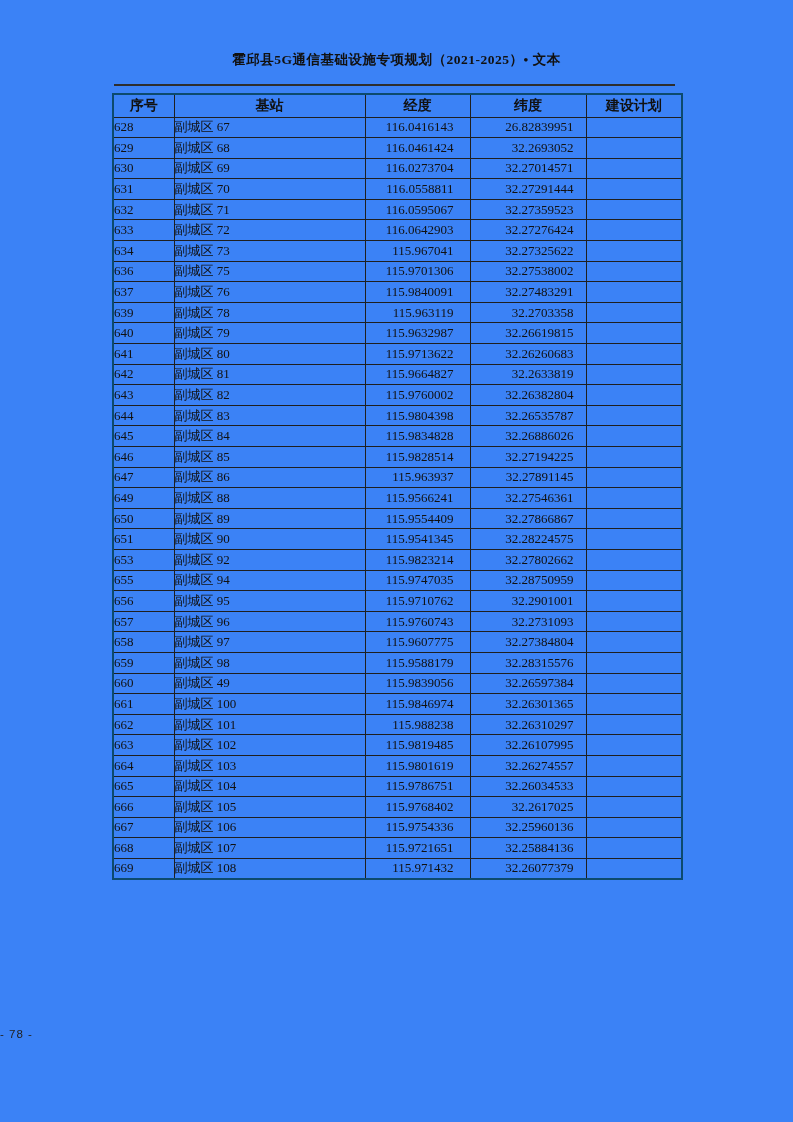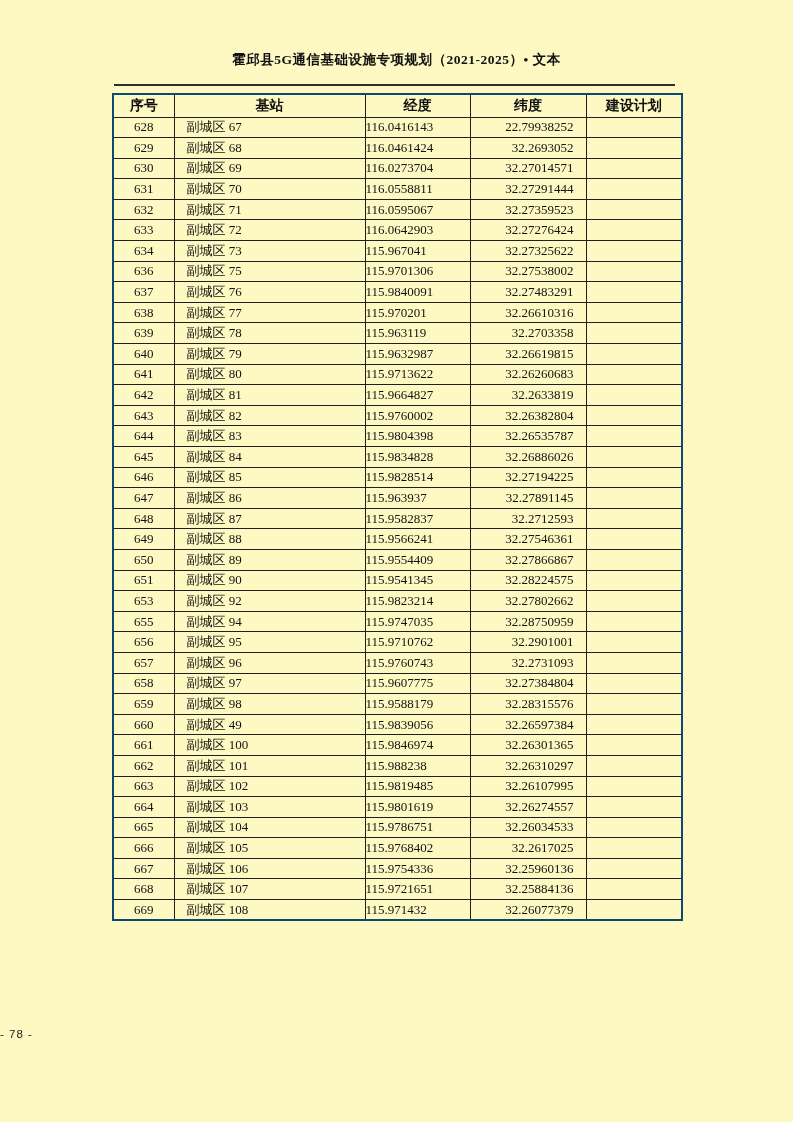--- a/index.html
+++ b/index.html
@@ -4,21 +4,21 @@
 <style>
   * { margin:0; padding:0; box-sizing:border-box; }
   html,body { background:#ffffff; }
   body {
     width:793px; height:1122px;
     font-family:"Liberation Serif","DejaVu Serif",serif;
     color:#1a1a1a;
     position:relative;
     overflow:hidden;
   }
-  .page { position:relative; width:793px; height:1122px; background:#fef9c3; }
+  .page { position:relative; width:793px; height:1122px; background:#3b82f6; }
 
   .doc-title {
     position:absolute; top:51px; left:0; width:100%;
     text-align:center;
     font-size:13.5px; font-weight:bold; color:#111;
     letter-spacing:0.5px;
   }
   .title-rule {
     position:absolute; left:114px; top:84px;
     width:561px; height:2px; background:#2e2e2e;
@@ -38,23 +38,23 @@
     height:23px;
     font-size:14px; font-weight:bold;
     text-align:center; vertical-align:middle;
     color:#111;
   }
   .base-table td {
     height:20.6px;
     font-size:13px; color:#111;
     vertical-align:middle;
   }
-  td.c-no   { text-align:center; }
-  td.c-sta  { text-align:left;  padding-left:12px; }
-  td.c-lng  { padding-right:16px; }
+  td.c-no   { }
+  td.c-sta  { text-align:left;  }
+  td.c-lng  { text-align:right; padding-right:16px; }
   td.c-lat  { text-align:right; padding-right:12px; }
   td.c-plan { text-align:center; }
 
   .footer-page {
     position:absolute; top:1028px; left:0; width:100%;
     font-size:11.5px; color:#222;
     font-family:"Liberation Sans","DejaVu Sans",sans-serif;
     letter-spacing:1px;
   }
 </style>
@@ -84,21 +84,21 @@
           <th>纬度</th>
           <th>建设计划</th>
         </tr>
       </thead>
       <tbody>
 
           <tr>
             <td class="c-no">628</td>
             <td class="c-sta">副城区 67</td>
             <td class="c-lng">116.0416143</td>
-            <td class="c-lat">22.79938252</td>
+            <td class="c-lat">26.82839951</td>
             <td class="c-plan"></td>
           </tr>
 
           <tr>
             <td class="c-no">629</td>
             <td class="c-sta">副城区 68</td>
             <td class="c-lng">116.0461424</td>
             <td class="c-lat">32.2693052</td>
             <td class="c-plan"></td>
           </tr>
@@ -153,27 +153,20 @@
           </tr>
 
           <tr>
             <td class="c-no">637</td>
             <td class="c-sta">副城区 76</td>
             <td class="c-lng">115.9840091</td>
             <td class="c-lat">32.27483291</td>
             <td class="c-plan"></td>
           </tr>
 
-          <tr>
-            <td class="c-no">638</td>
-            <td class="c-sta">副城区 77</td>
-            <td class="c-lng">115.970201</td>
-            <td class="c-lat">32.26610316</td>
-            <td class="c-plan"></td>
-          </tr>
 
           <tr>
             <td class="c-no">639</td>
             <td class="c-sta">副城区 78</td>
             <td class="c-lng">115.963119</td>
             <td class="c-lat">32.2703358</td>
             <td class="c-plan"></td>
           </tr>
 
           <tr>
@@ -233,27 +226,20 @@
           </tr>
 
           <tr>
             <td class="c-no">647</td>
             <td class="c-sta">副城区 86</td>
             <td class="c-lng">115.963937</td>
             <td class="c-lat">32.27891145</td>
             <td class="c-plan"></td>
           </tr>
 
-          <tr>
-            <td class="c-no">648</td>
-            <td class="c-sta">副城区 87</td>
-            <td class="c-lng">115.9582837</td>
-            <td class="c-lat">32.2712593</td>
-            <td class="c-plan"></td>
-          </tr>
 
           <tr>
             <td class="c-no">649</td>
             <td class="c-sta">副城区 88</td>
             <td class="c-lng">115.9566241</td>
             <td class="c-lat">32.27546361</td>
             <td class="c-plan"></td>
           </tr>
 
           <tr>

